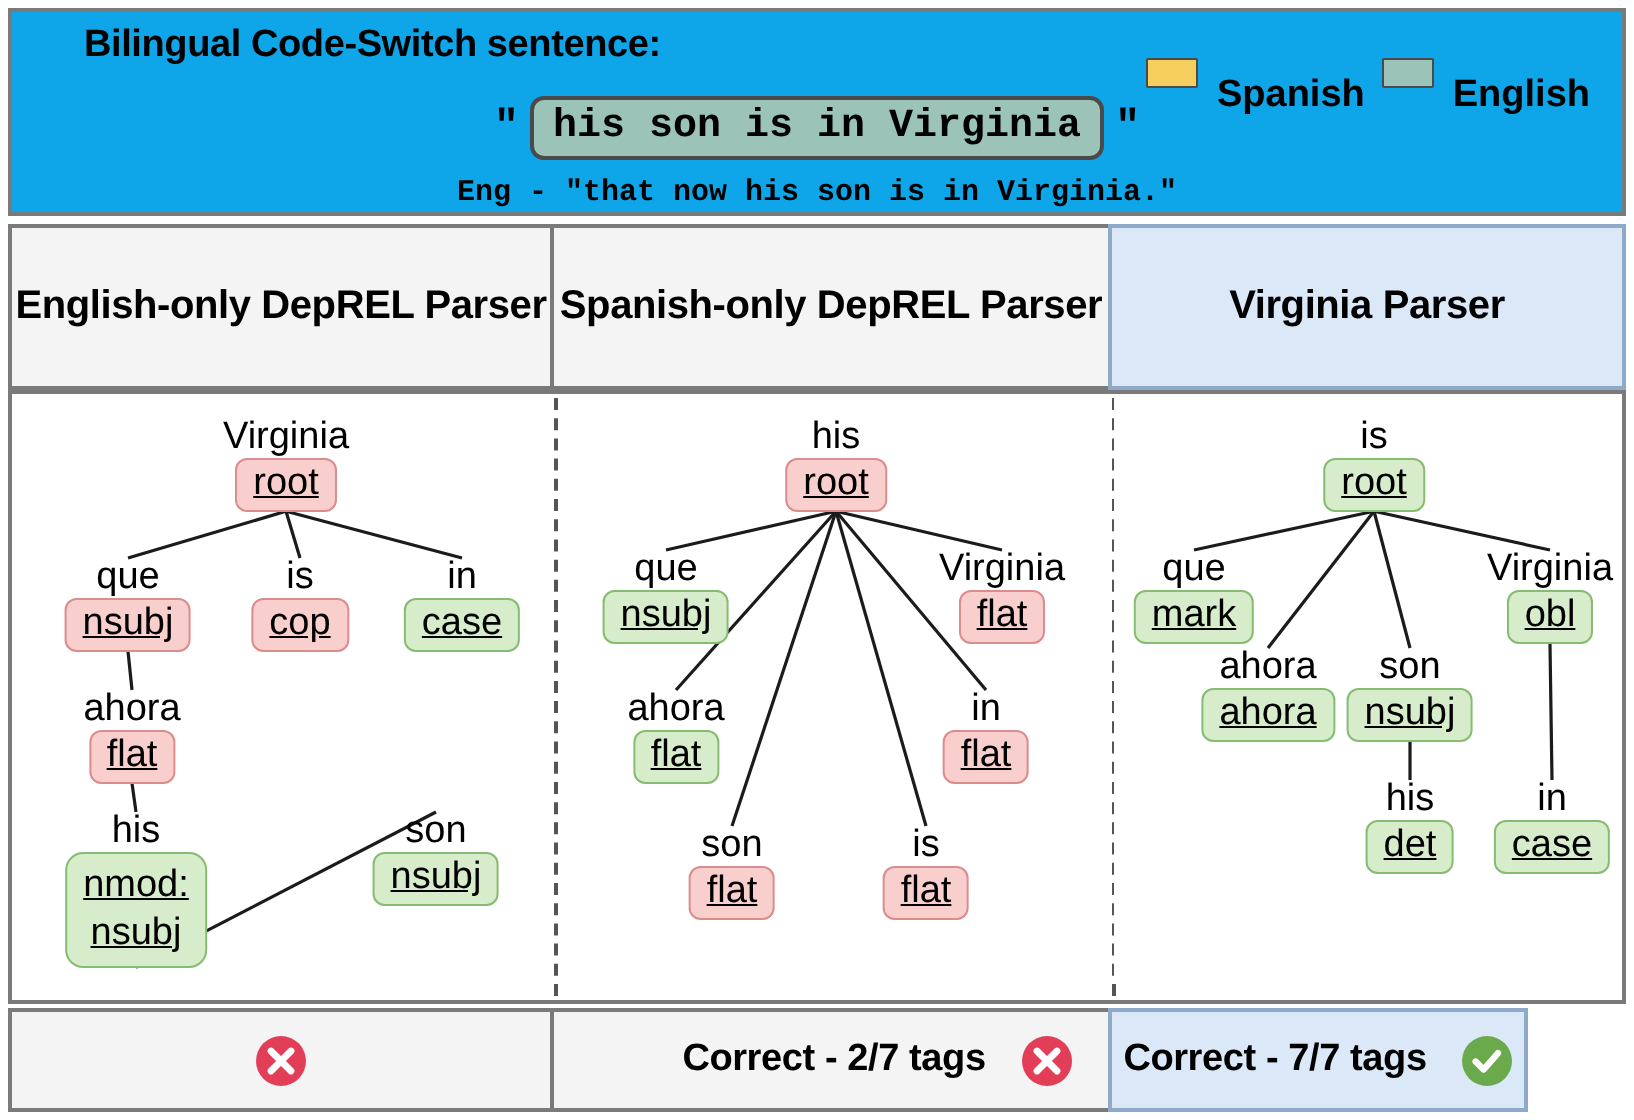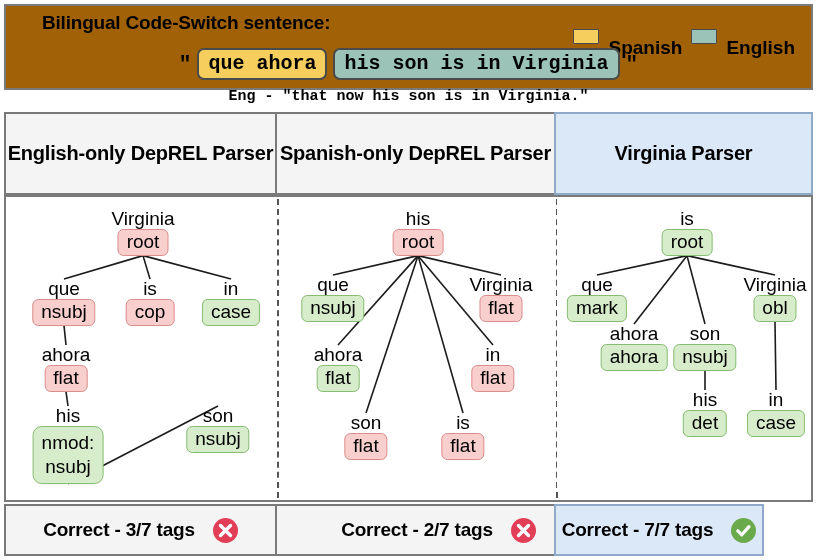--- a/index.html
+++ b/index.html
@@ -1,22 +1,22 @@
 <!DOCTYPE html>
 <html><head>
 <meta charset="utf-8">
 <style>
   html,body{margin:0;padding:0;background:#ffffff;}
   body{width:817px;height:560px;font-family:"Liberation Sans",sans-serif;overflow:hidden;}
 
   .figure{position:relative;width:817px;height:560px;box-sizing:border-box;}
 
   
-  .banner{position:absolute;left:4px;top:4px;width:809px;height:86px;
-          box-sizing:border-box;border:2px solid #7a7a7a;background:#a16207;}
+  .banner{position:absolute;left:4px;top:4px;width:809px;height:104px;
+          box-sizing:border-box;border:2px solid #7a7a7a;background:#0ea5e9;}
   .banner-title{position:absolute;left:36px;top:6px;font-size:19px;font-weight:bold;color:#000;
                 letter-spacing:-0.2px;white-space:nowrap;}
   .legend{position:absolute;right:16px;top:7px;display:flex;align-items:center;gap:9px;}
   .swatch{width:26px;height:15px;border:1.5px solid #4a4a4a;box-sizing:border-box;border-radius:1px;}
   .legend-label{font-size:19px;font-weight:bold;color:#000;margin-top:24px;}
 
   .sent-line{position:absolute;left:0;top:38px;width:100%;height:40px;
              display:flex;align-items:center;justify-content:center;gap:6px;}
   .quote{font-family:"Liberation Mono",monospace;font-size:21px;font-weight:bold;color:#000;}
   .chip{font-family:"Liberation Mono",monospace;font-size:20px;font-weight:bold;color:#000;
@@ -46,21 +46,21 @@
   .panel-2{left:272px;width:279px;}
   .panel-3{left:551px;width:254px;background:#ffffff;}
   .vdash{position:absolute;top:2px;height:299px;width:0;border-left:2px dashed #555;}
 
   .tree{position:absolute;inset:0;}
   .tree svg{position:absolute;left:0;top:0;overflow:visible;}
 
   .node{position:absolute;transform:translateX(-50%);text-align:center;white-space:nowrap;}
   .word{font-size:19px;color:#000;line-height:1.02;}
   .tag{display:inline-block;font-size:19px;color:#000;line-height:1.12;
-       padding:1px 8px 2px 8px;border-radius:6px;border:1.5px solid;box-sizing:border-box;margin-top:1px;}
+       padding:1px 8px 2px 8px;border-radius:6px;border:1.5px solid;box-sizing:border-box;margin-top:1px;text-decoration:underline;}
   .tag.red{background:#F9CFCE;border-color:#DB8C8C;}
   .tag.green{background:#D7ECCB;border-color:#86BC71;}
   .tag.two{padding:4px 8px 5px 8px;border-radius:9px;line-height:1.22;}
 
   
   .foot-row{position:absolute;left:4px;top:504px;width:809px;height:52px;box-sizing:border-box;}
   .foot{position:absolute;top:0;height:52px;box-sizing:border-box;border:2px solid #7a7a7a;
         background:#F4F4F4;display:flex;align-items:center;justify-content:center;gap:18px;}
   .foot-1{left:0;width:273px;}
   .foot-2{left:271px;width:327px;}
@@ -81,21 +81,20 @@
 
     <div class="legend">
       <div class="swatch" style="background:#F5CE5E"></div>
       <div class="legend-label">Spanish</div>
       <div class="swatch" style="background:#9BC3B8"></div>
       <div class="legend-label">English</div>
     </div>
 
     <div class="sent-line">
       <span class="quote">"</span>
-      <span class="chip chip-es">que ahora</span>
       <span class="chip chip-en">his son is in Virginia</span>
       <span class="quote">"</span>
     </div>
 
     <div class="gloss">Eng - "that now his son is in Virginia."</div>
   </div>
 
   <div class="hdr-row">
     <div class="hdr hdr-1">English-only DepREL Parser</div>
     <div class="hdr hdr-2">Spanish-only DepREL Parser</div>
@@ -224,21 +223,20 @@
           <div class="node" style="left: 219px; top: 193px;">
             <div class="word">in</div>
             <div><div class="tag green">case</div></div>
           </div>
         </div>
     </div>
   </div>
 
   <div class="foot-row">
     <div class="foot foot-1">
-      <span class="foot-text">Correct - 3/7 tags</span>
       <span class="mark bad">
         <svg width="25" height="25" viewBox="0 0 25 25">
             <path d="M7.5 7.5 L17.5 17.5 M17.5 7.5 L7.5 17.5" stroke="#ffffff" stroke-width="3.4" stroke-linecap="round"></path>
           </svg>
       </span>
     </div>
     <div class="foot foot-2">
       <span class="foot-text">Correct - 2/7 tags</span>
       <span class="mark bad">
         <svg width="25" height="25" viewBox="0 0 25 25">

